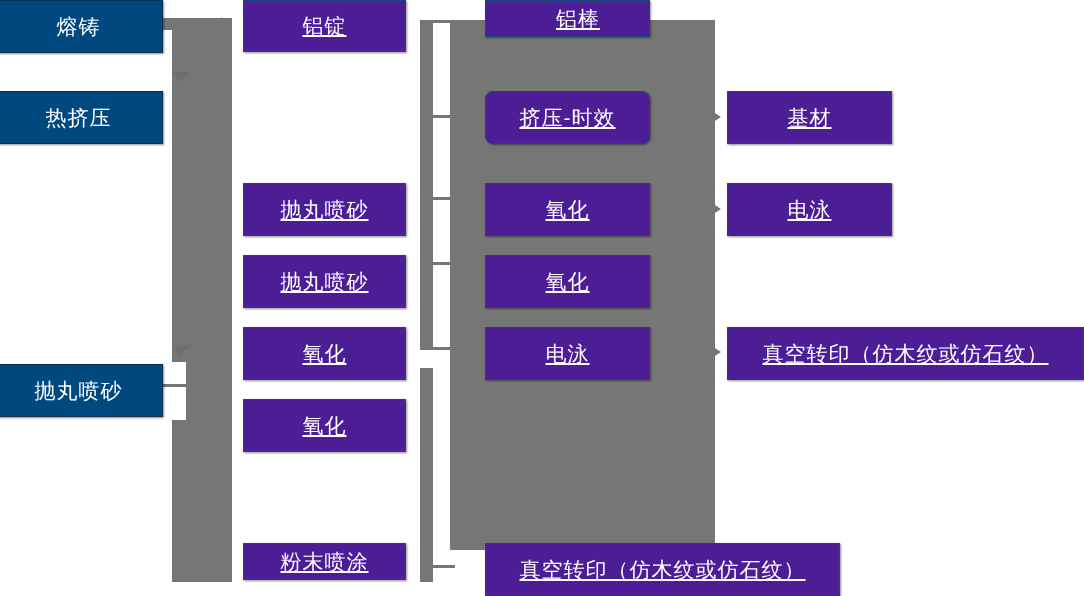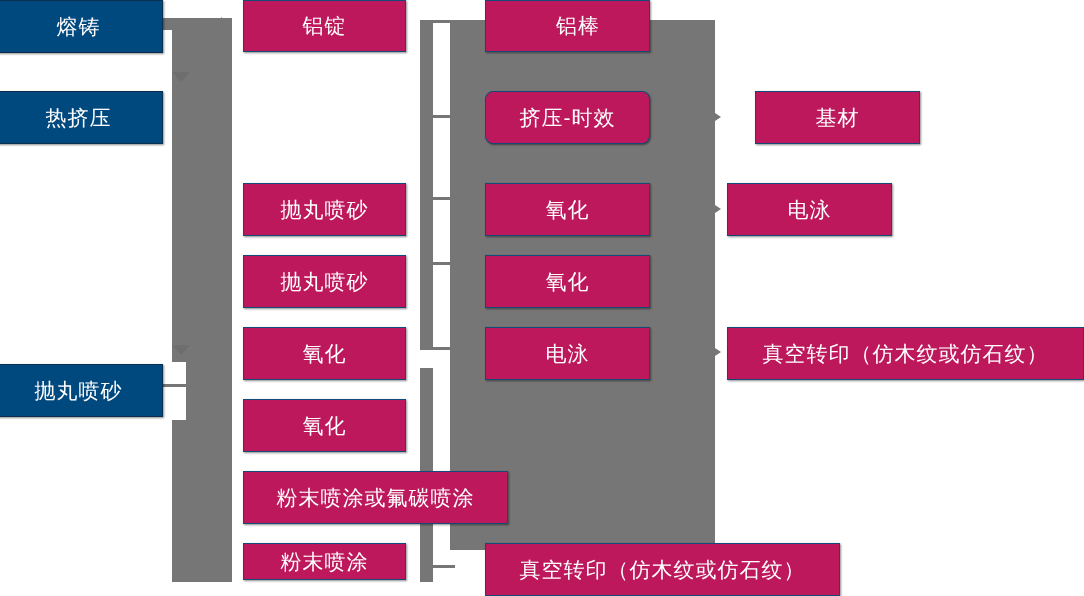--- a/index.html
+++ b/index.html
@@ -36,21 +36,21 @@
     box-sizing:border-box;
     display:flex;align-items:center;justify-content:center;
     color:#ffffff;
     font-size:21px;
     letter-spacing:1px;
     white-space:nowrap;
     border:1px solid #13406b;
     box-shadow:1px 1px 2px rgba(0,0,0,.45);
   }
   .box.dark{background:#00497F;border-color:#0d2f4f;}
-  .box.light{background:#be185d;border-color:#134a77;}
+  .box.light{background:#4c1d95;border-color:#134a77;text-decoration:underline;}
   .box .lbl{pointer-events:none;text-align:center;}
 </style>
 </head>
 <body>
 
 <div id="stage">
 
   <div class="gray" style="left:172px;top:18px;width:60px;height:564px;"></div>
 
   <div class="gray" style="left:150px;top:18px;width:30px;height:12px;"></div>
@@ -117,47 +117,44 @@
   </div>
   <div class="box light" style="left:243px;top:255px;width:163px;height:53px;">
     <span class="lbl">抛丸喷砂</span>
   </div>
   <div class="box light" style="left:243px;top:327px;width:163px;height:53px;">
     <span class="lbl">氧化</span>
   </div>
   <div class="box light" style="left:243px;top:399px;width:163px;height:53px;">
     <span class="lbl">氧化</span>
   </div>
-  <div class="box light" style="left:243px;top:471px;width:265px;height:53px;">
-    <span class="lbl">粉末喷涂或氟碳喷涂</span>
-  </div>
   <div class="box light" style="left:243px;top:543px;width:163px;height:37px;">
     <span class="lbl">粉末喷涂</span>
   </div>
 
-  <div class="box light" style="left:485px;top:0px;width:165px;height:52px;padding-left:21px;">
+  <div class="box light" style="left:485px;top:0px;width:165px;height:37px;padding-left:21px;">
     <span class="lbl">铝棒</span>
   </div>
   <div class="box light" style="left:485px;top:91px;width:165px;height:53px;border-radius:8px;">
     <span class="lbl">挤压-时效</span>
   </div>
   <div class="box light" style="left:485px;top:183px;width:165px;height:53px;">
     <span class="lbl">氧化</span>
   </div>
   <div class="box light" style="left:485px;top:255px;width:165px;height:53px;">
     <span class="lbl">氧化</span>
   </div>
   <div class="box light" style="left:485px;top:327px;width:165px;height:53px;">
     <span class="lbl">电泳</span>
   </div>
   <div class="box light" style="left:485px;top:543px;width:355px;height:53px;">
     <span class="lbl">真空转印（仿木纹或仿石纹）</span>
   </div>
 
-  <div class="box light" style="left:727px;top:91px;width:165px;height:53px;margin-left:28px;">
+  <div class="box light" style="left:727px;top:91px;width:165px;height:53px;">
     <span class="lbl">基材</span>
   </div>
   <div class="box light" style="left:727px;top:183px;width:165px;height:53px;">
     <span class="lbl">电泳</span>
   </div>
   <div class="box light" style="left:727px;top:327px;width:357px;height:53px;">
     <span class="lbl">真空转印（仿木纹或仿石纹）</span>
   </div>
 
 </div>

